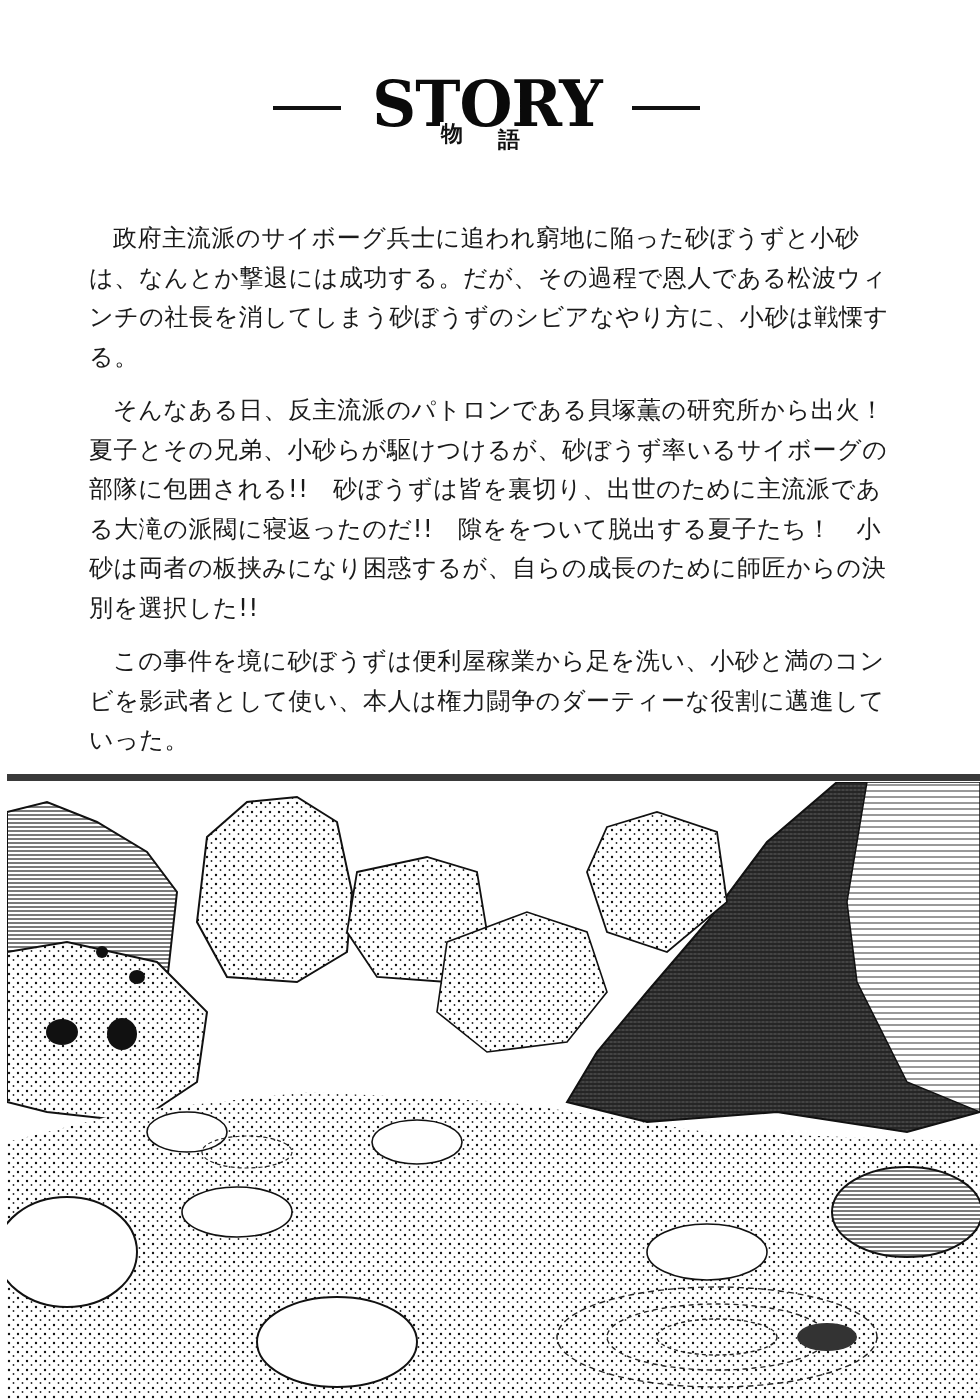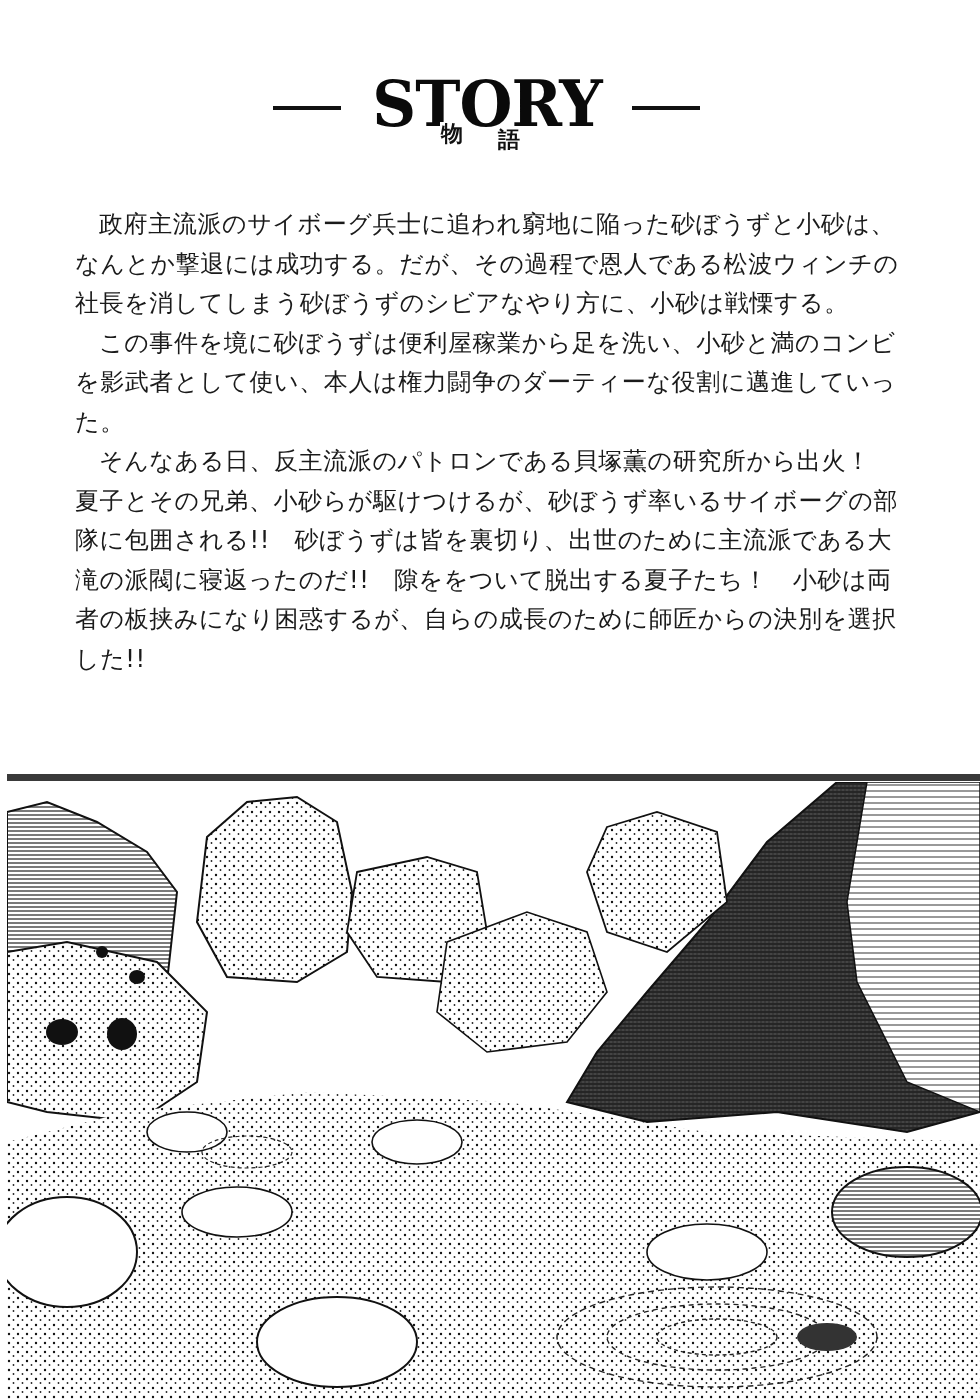--- a/index.html
+++ b/index.html
@@ -22,21 +22,21 @@
     .story-sub-1, .story-sub-2 {
       position: absolute; top: 50px; font-size: 22px; font-weight: bold; line-height: 24px; color: #111;
       background: #fff; padding: 0 1px;
     }
     .story-sub-1 { left: 440px; }
     .story-sub-2 { left: 497px; top: 56px; }
     .story-text {
       position: absolute; top: 205px; left: 75px; width: 835px;
       font-size: 24px; line-height: 39.5px; color: #1a1a1a; letter-spacing: 0.6px;
     }
-    .story-text p { margin: 0; text-indent: 24px; }
+    .story-text p { margin: 14px; text-indent: 24px; }
     .panel-rule {
       position: absolute; top: 774px; left: 7px; width: 973px; height: 7px; background: #3a3a3a;
     }
     .panel {
       position: absolute; top: 782px; left: 7px; width: 973px; height: 618px; overflow: hidden; background: #fff;
     }
     .panel svg { display: block; }
   </style>
 </head>
 <body>
@@ -44,22 +44,22 @@
 <div class="title-row">
   <div class="dash left"></div>
   <div class="story-word">STORY</div>
   <span class="story-sub-1">物</span>
   <span class="story-sub-2">語</span>
   <div class="dash right"></div>
 </div>
 
 <div class="story-text">
   <p>政府主流派のサイボーグ兵士に追われ窮地に陥った砂ぼうずと小砂は、なんとか撃退には成功する。だが、その過程で恩人である松波ウィンチの社長を消してしまう砂ぼうずのシビアなやり方に、小砂は戦慄する。</p>
+  <p>そんなある日、反主流派のパトロンである貝塚薫の研究所から出火！　夏子とその兄弟、小砂らが駆けつけるが、砂ぼうず率いるサイボーグの部隊に包囲される!!　砂ぼうずは皆を裏切り、出世のために主流派である大滝の派閥に寝返ったのだ!!　隙ををついて脱出する夏子たち！　小砂は両者の板挟みになり困惑するが、自らの成長のために師匠からの決別を選択した!!</p>
   <p>この事件を境に砂ぼうずは便利屋稼業から足を洗い、小砂と満のコンビを影武者として使い、本人は権力闘争のダーティーな役割に邁進していった。</p>
-  <p>そんなある日、反主流派のパトロンである貝塚薫の研究所から出火！　夏子とその兄弟、小砂らが駆けつけるが、砂ぼうず率いるサイボーグの部隊に包囲される!!　砂ぼうずは皆を裏切り、出世のために主流派である大滝の派閥に寝返ったのだ!!　隙ををついて脱出する夏子たち！　小砂は両者の板挟みになり困惑するが、自らの成長のために師匠からの決別を選択した!!</p>
 </div>
 
 <div class="panel-rule"></div>
 
 <div class="panel">
   <svg width="973" height="618" viewBox="0 0 973 618">
     <defs>
       <pattern id="hatch" width="4" height="4" patternUnits="userSpaceOnUse">
         <rect width="4" height="4" fill="#fff"></rect>
         <line x1="0" y1="1" x2="4" y2="1" stroke="#222" stroke-width="1.2"></line>

